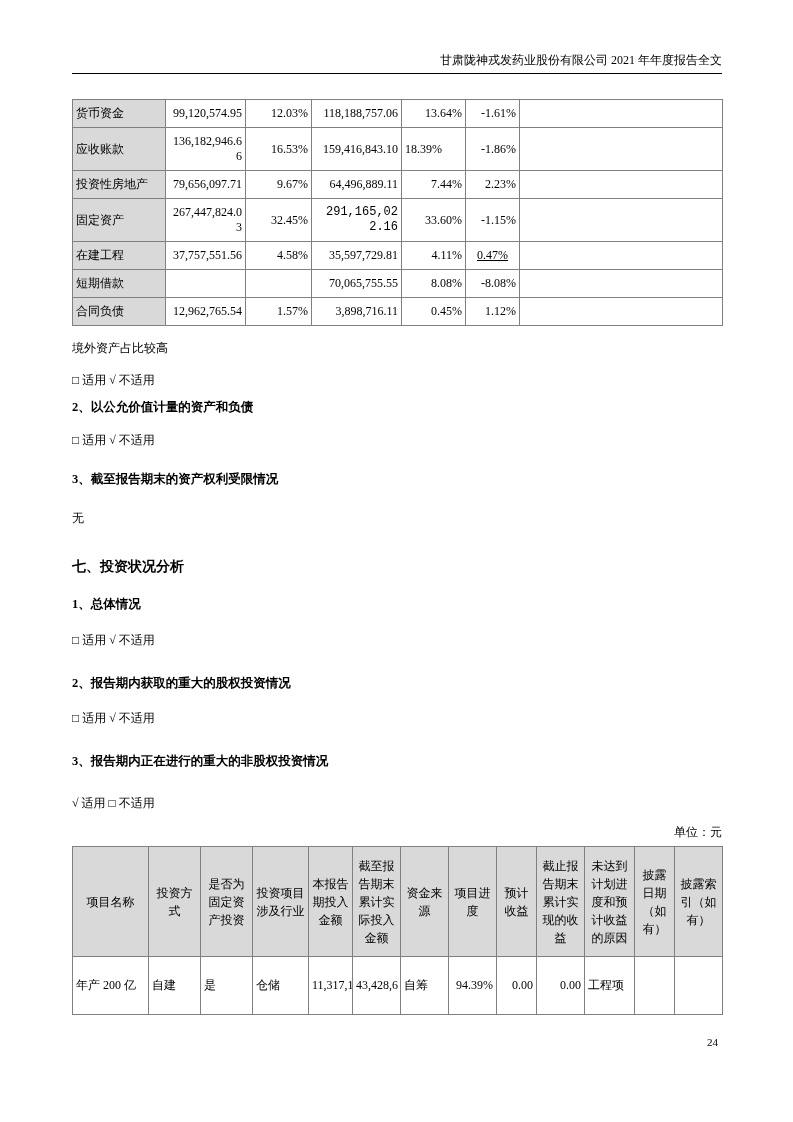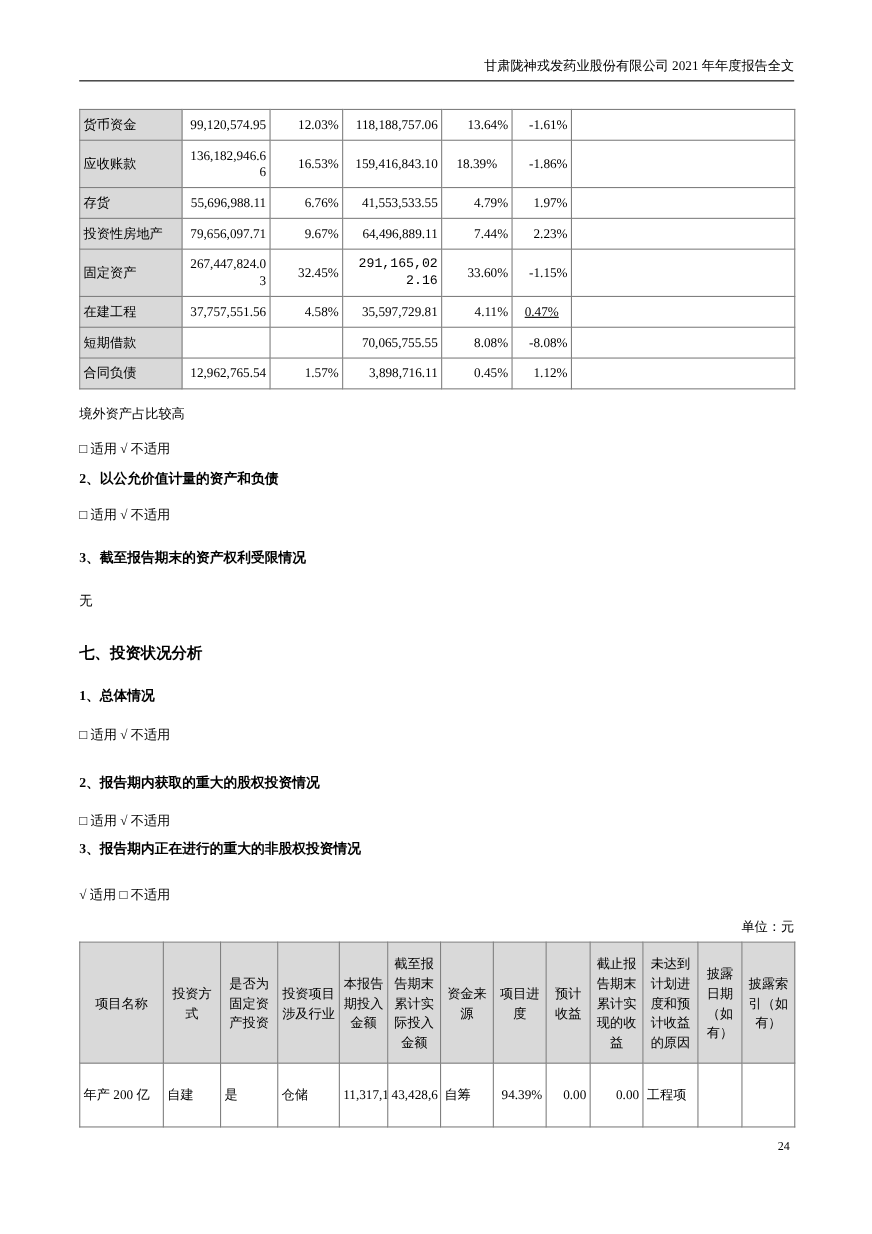--- a/index.html
+++ b/index.html
@@ -72,31 +72,22 @@
           <td style="text-align: right;">118,188,757.06</td>
           <td style="text-align: right;">13.64%</td>
           <td style="text-align: right;">-1.61%</td>
           <td style="text-align: left;"></td>
         </tr>
         <tr>
           <td class="gray" style="text-align: left;">应收账款</td>
           <td style="text-align: right;">136,182,946.66</td>
           <td style="text-align: right;">16.53%</td>
           <td style="text-align: right;">159,416,843.10</td>
-          <td style="text-align: center;">18.39%</td>
+          <td style="text-align: left;">18.39%</td>
           <td style="text-align: right;">-1.86%</td>
-          <td style="text-align: left;"></td>
-        </tr>
-        <tr>
-          <td class="gray" style="text-align: left;">存货</td>
-          <td style="text-align: right;">55,696,988.11</td>
-          <td style="text-align: right;">6.76%</td>
-          <td style="text-align: right;">41,553,533.55</td>
-          <td style="text-align: right;">4.79%</td>
-          <td style="text-align: right;">1.97%</td>
           <td style="text-align: left;"></td>
         </tr>
         <tr>
           <td class="gray" style="text-align: left;">投资性房地产</td>
           <td style="text-align: right;">79,656,097.71</td>
           <td style="text-align: right;">9.67%</td>
           <td style="text-align: right;">64,496,889.11</td>
           <td style="text-align: right;">7.44%</td>
           <td style="text-align: right;">2.23%</td>
           <td style="text-align: left;"></td>
@@ -155,21 +146,21 @@
   <h2 class="big-heading" style="margin-top:32px">七、投资状况分析</h2>
 
   <h3 class="sub-heading" style="margin-top:22px">1、总体情况</h3>
 
   <p class="option-line" style="margin-top:20px">□ 适用 √ 不适用</p>
 
   <h3 class="sub-heading" style="margin-top:28px">2、报告期内获取的重大的股权投资情况</h3>
 
   <p class="option-line" style="margin-top:20px">□ 适用 √ 不适用</p>
 
-  <h3 class="sub-heading" style="margin-top:10px">3、报告期内正在进行的重大的非股权投资情况</h3>
+  <h3 class="sub-heading" style="margin-top:28px">3、报告期内正在进行的重大的非股权投资情况</h3>
 
   <p class="option-line" style="margin-top:26px">√ 适用 □ 不适用</p>
 
   <p class="unit-line" style="margin-top:14px">单位：元</p>
 
   <table class="invest-table" style="margin-top:6px">
     <colgroup>
       <col style="width:76px">
         <col style="width:52px">
         <col style="width:52px">

